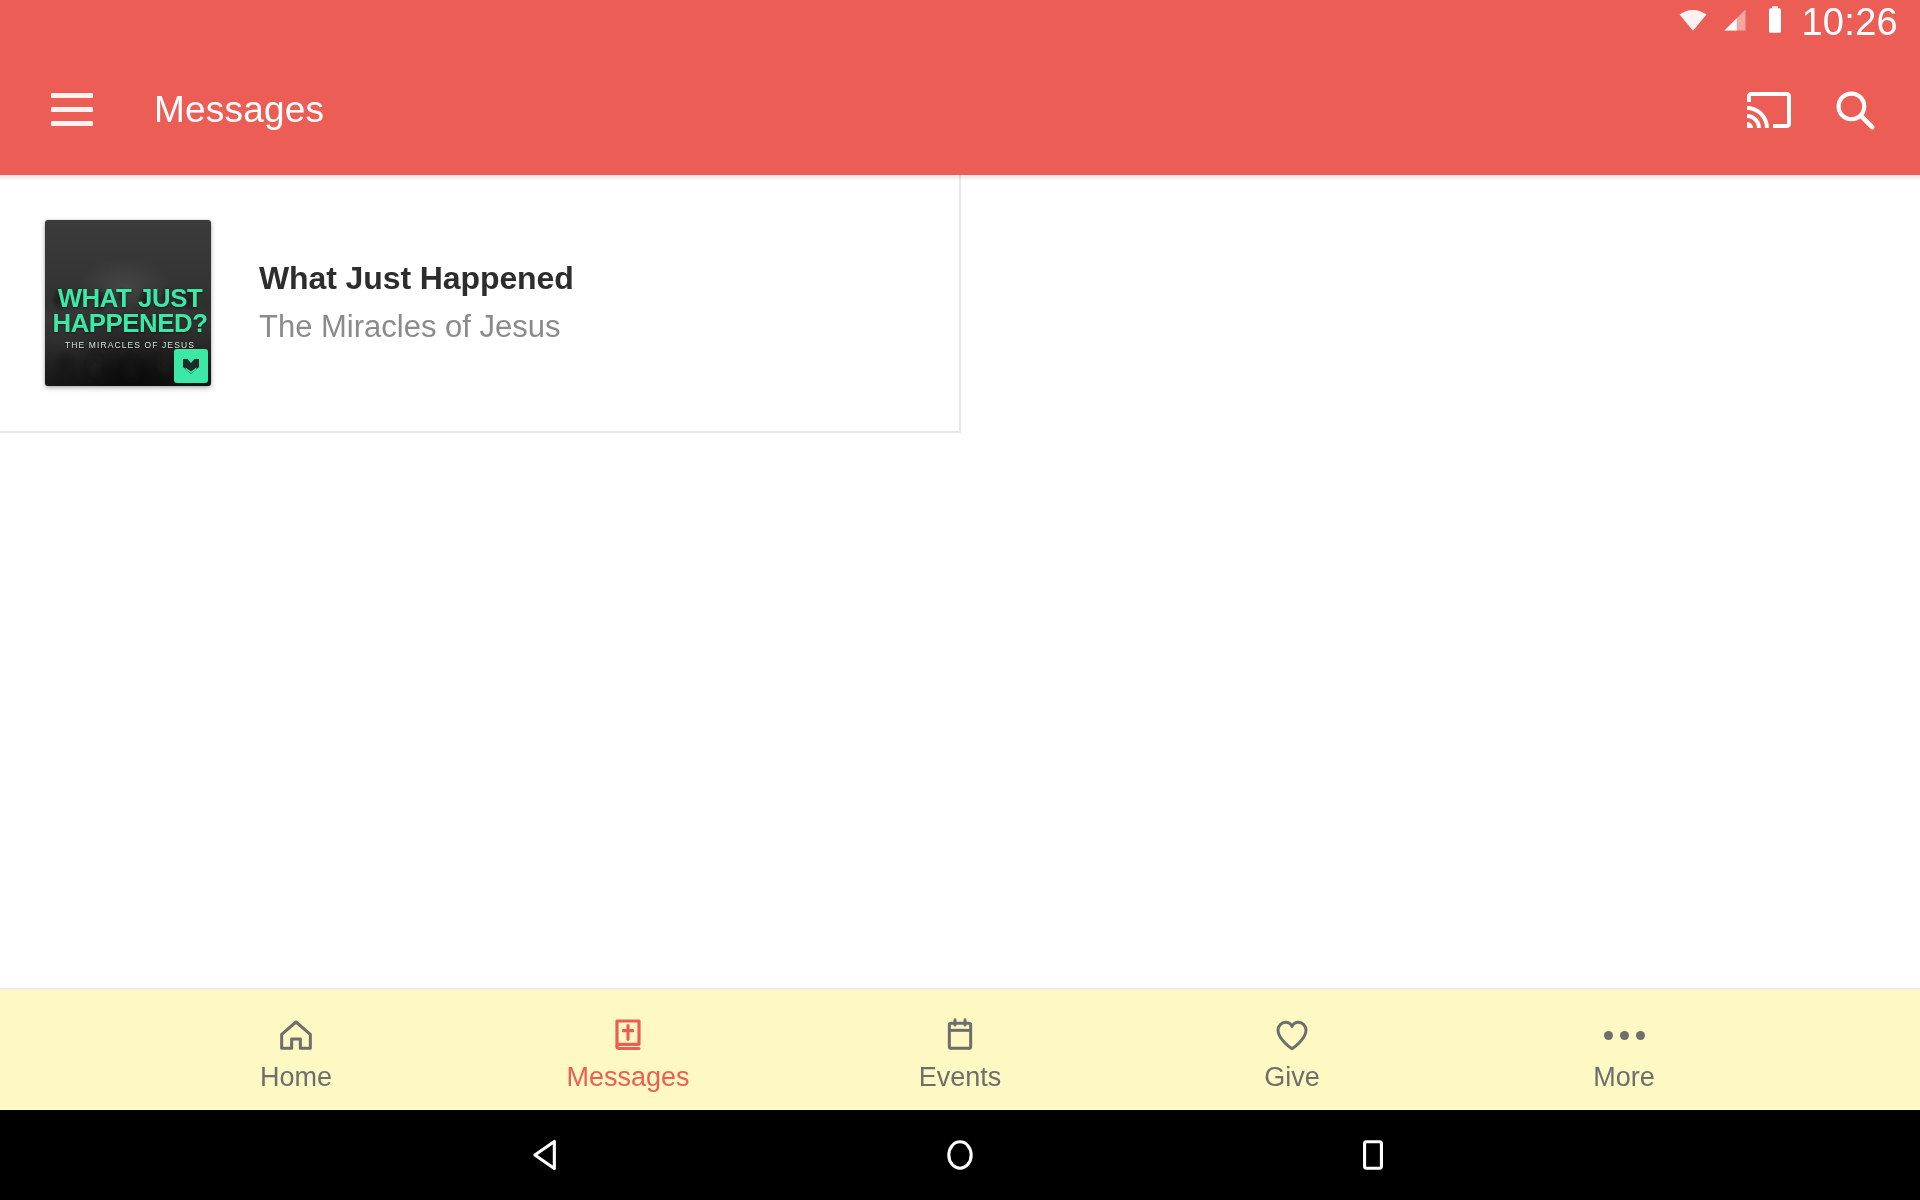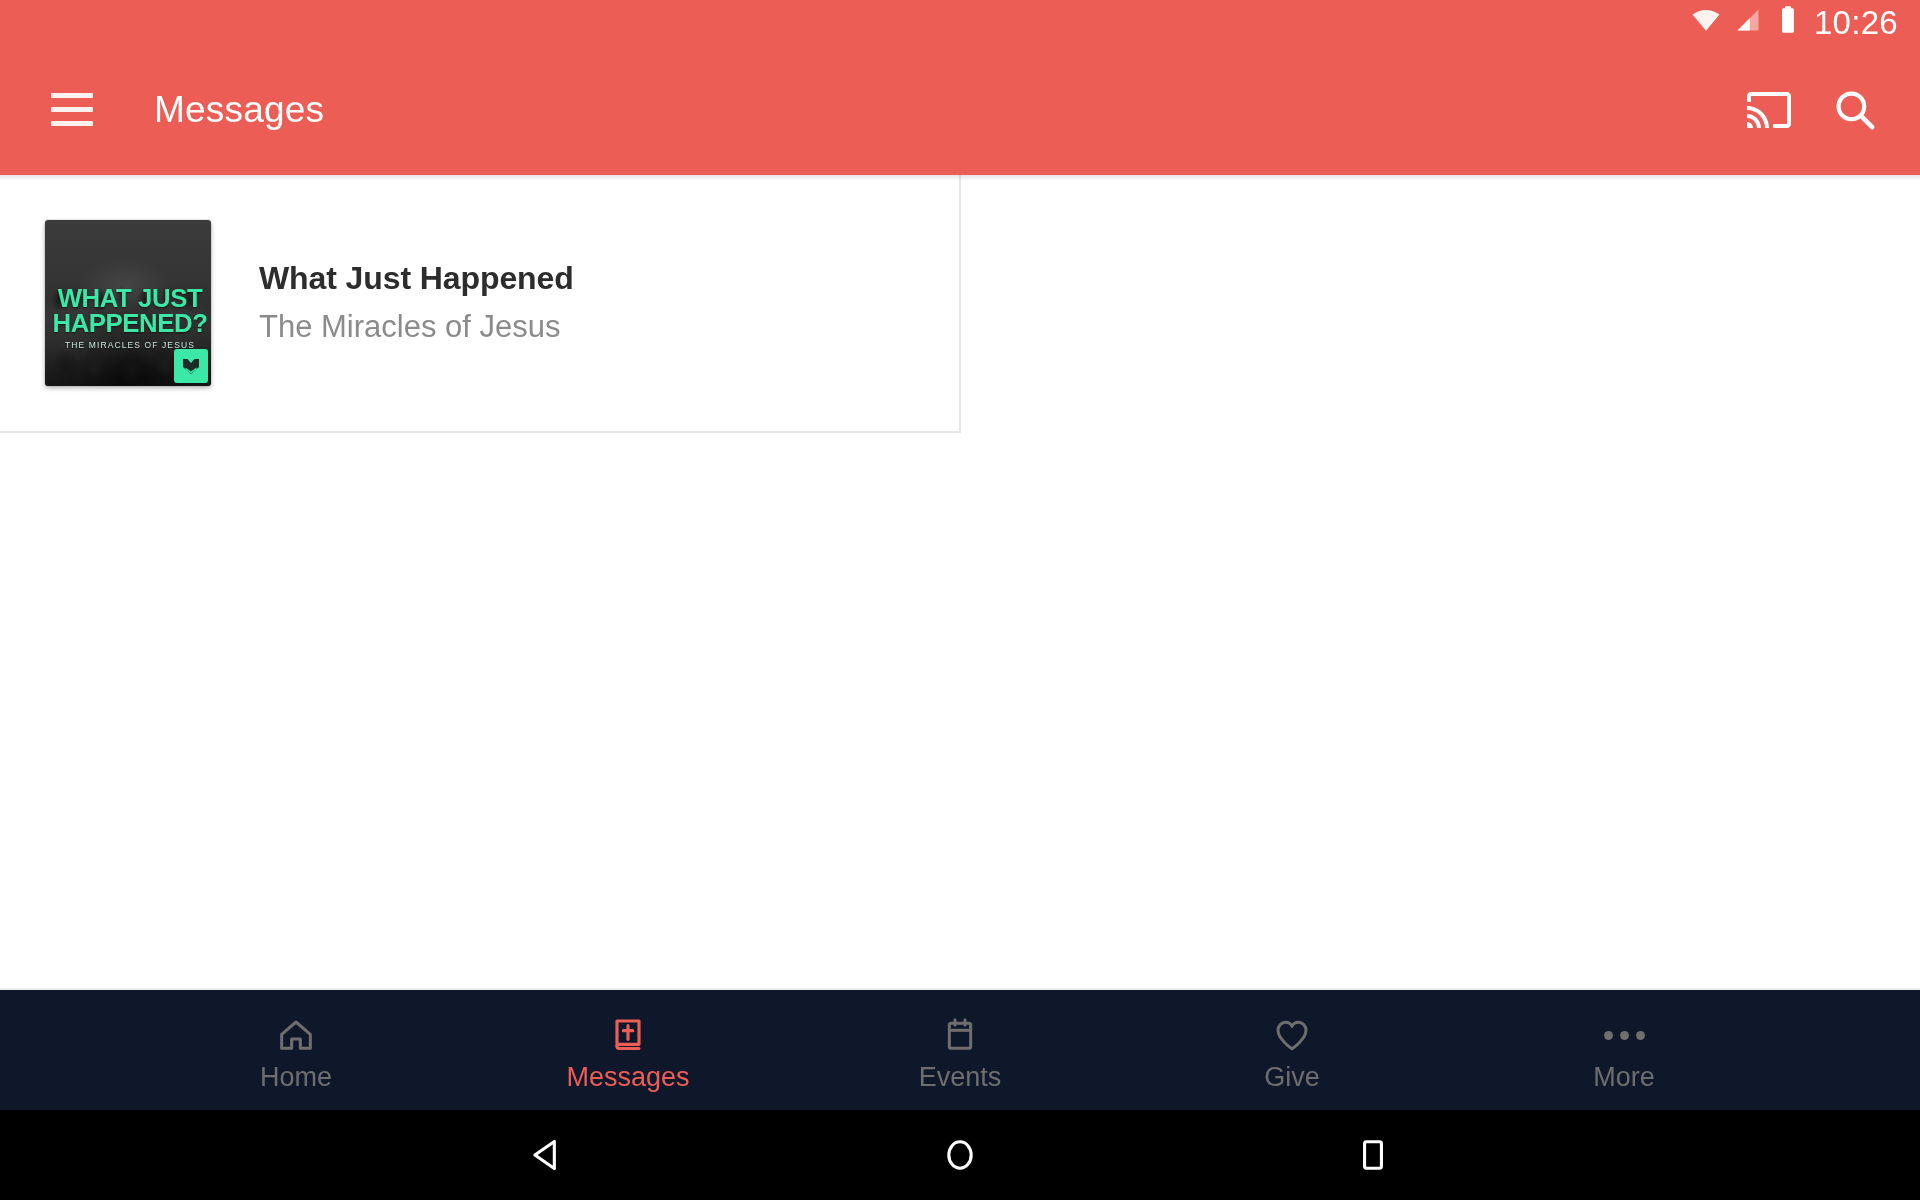--- a/index.html
+++ b/index.html
@@ -32,21 +32,21 @@
     padding-right: 22px;
     flex: 0 0 44px;
   }
   .status-icons {
     display: flex;
     align-items: center;
     gap: 13px;
   }
   .status-clock {
     color: #ffffff;
-    font-size: 33px;
+    font-size: 38px;
     font-weight: 400;
     letter-spacing: 0.3px;
     margin-left: 13px;
     line-height: 1;
   }
   .si { display: block; }
 
   
   .toolbar {
     height: 131px;
@@ -229,21 +229,21 @@
     font-weight: 400;
     color: #8b8b8b;
     margin-top: 13px;
     line-height: 1.12;
   }
 
   
   .bottom-nav {
     flex: 0 0 122px;
     height: 122px;
-    background: #0f172a;
+    background: #fef9c3;
     border-top: 2px solid #ececec;
     display: flex;
     align-items: stretch;
     padding: 0 130px;
   }
   .nav-item {
     flex: 1 1 0;
     display: flex;
     flex-direction: column;
     align-items: center;

